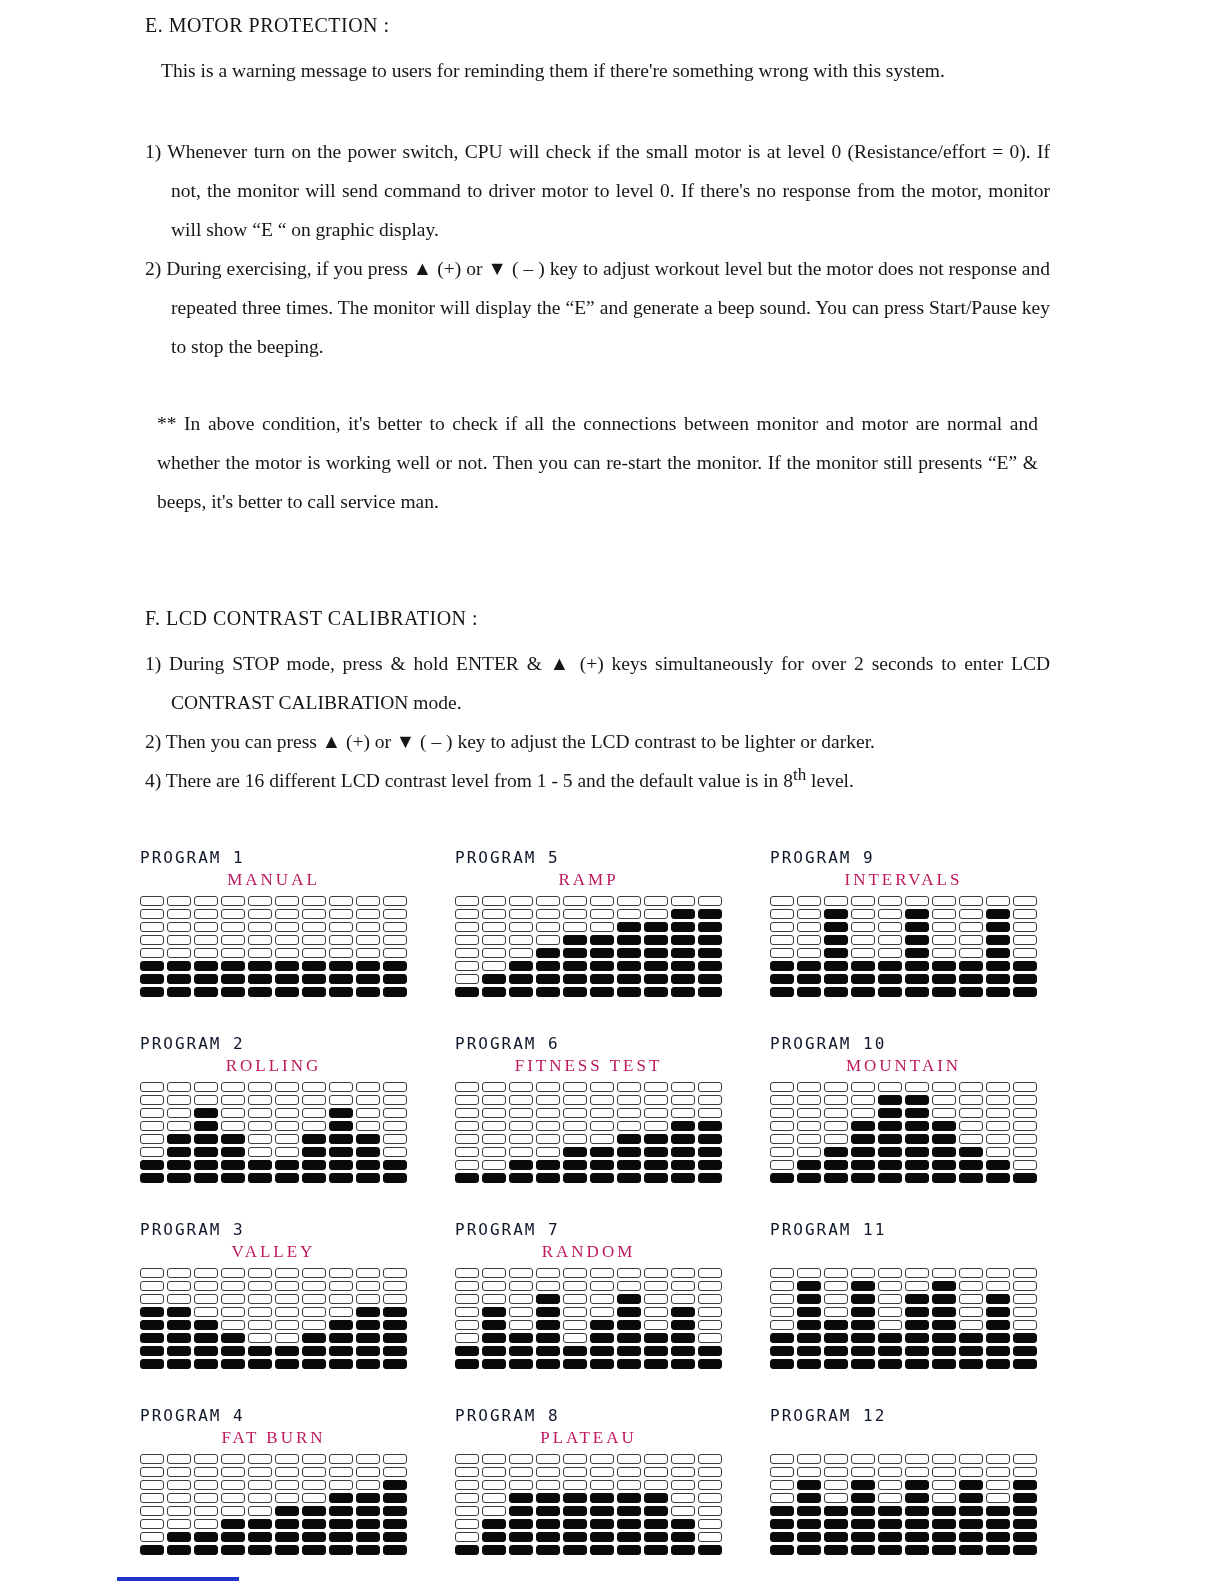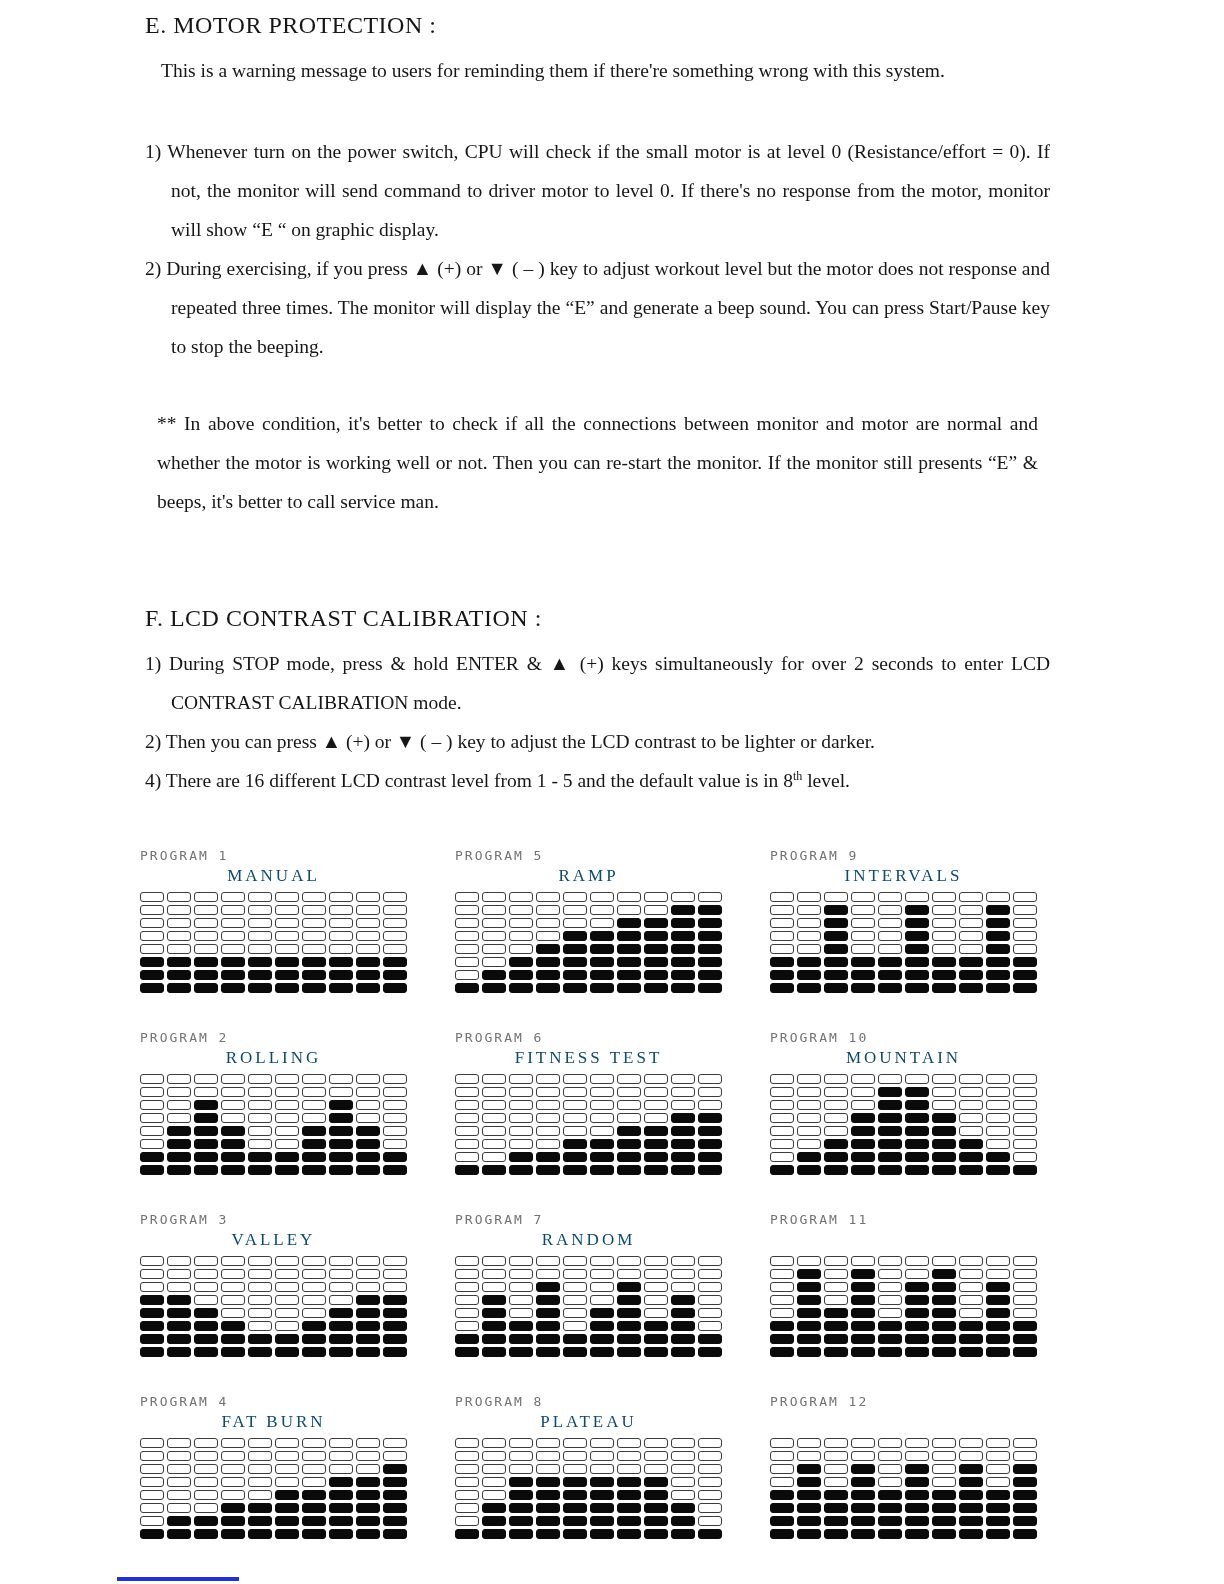--- a/index.html
+++ b/index.html
@@ -17,21 +17,21 @@
   }
   .text-block {
     position: absolute;
     left: 145px;
     top: 6px;
     width: 905px;
     font-size: 19.5px;
     line-height: 39px;
   }
   .heading {
-    font-size: 24px;
+    font-size: 20px;
     letter-spacing: 0.5px;
     margin: 0 0 6px 0;
   }
   .para {
     margin: 0 0 0 16px;
     text-align: justify;
   }
   .gap-lg { height: 42px; }
   .gap-md { height: 26px; }
   .gap-xl { height: 66px; }
@@ -39,47 +39,47 @@
     padding-left: 26px;
     text-indent: -26px;
     text-align: justify;
     margin: 0;
   }
   .note {
     text-align: justify;
     margin: 12px;
   }
   sup {
-    font-size: 12px;
+    font-size: 17px;
     vertical-align: super;
     line-height: 0;
   }
   
   .programs {
     position: absolute;
     left: 140px;
     top: 848px;
     display: grid;
     grid-template-columns: repeat(3, 267px);
     column-gap: 48px;
     row-gap: 34px;
   }
   .program { width: 267px; }
   .prog-label {
     font-family: "DejaVu Sans Mono", monospace;
-    font-size: 13px;
+    font-size: 16px;
     letter-spacing: 2px;
-    color: #737373;
+    color: #0f172a;
     margin-bottom: 3px;
   }
   .prog-title {
     text-align: center;
     font-size: 17px;
     letter-spacing: 3px;
-    color: #0c4a6e;
+    color: #be185d;
     height: 24px;
   }
   .prog-cells { margin-top: 2px; }
   .cell-row {
     display: flex;
     gap: 3px;
     margin-bottom: 3px;
   }
   .cell {
     display: block;

